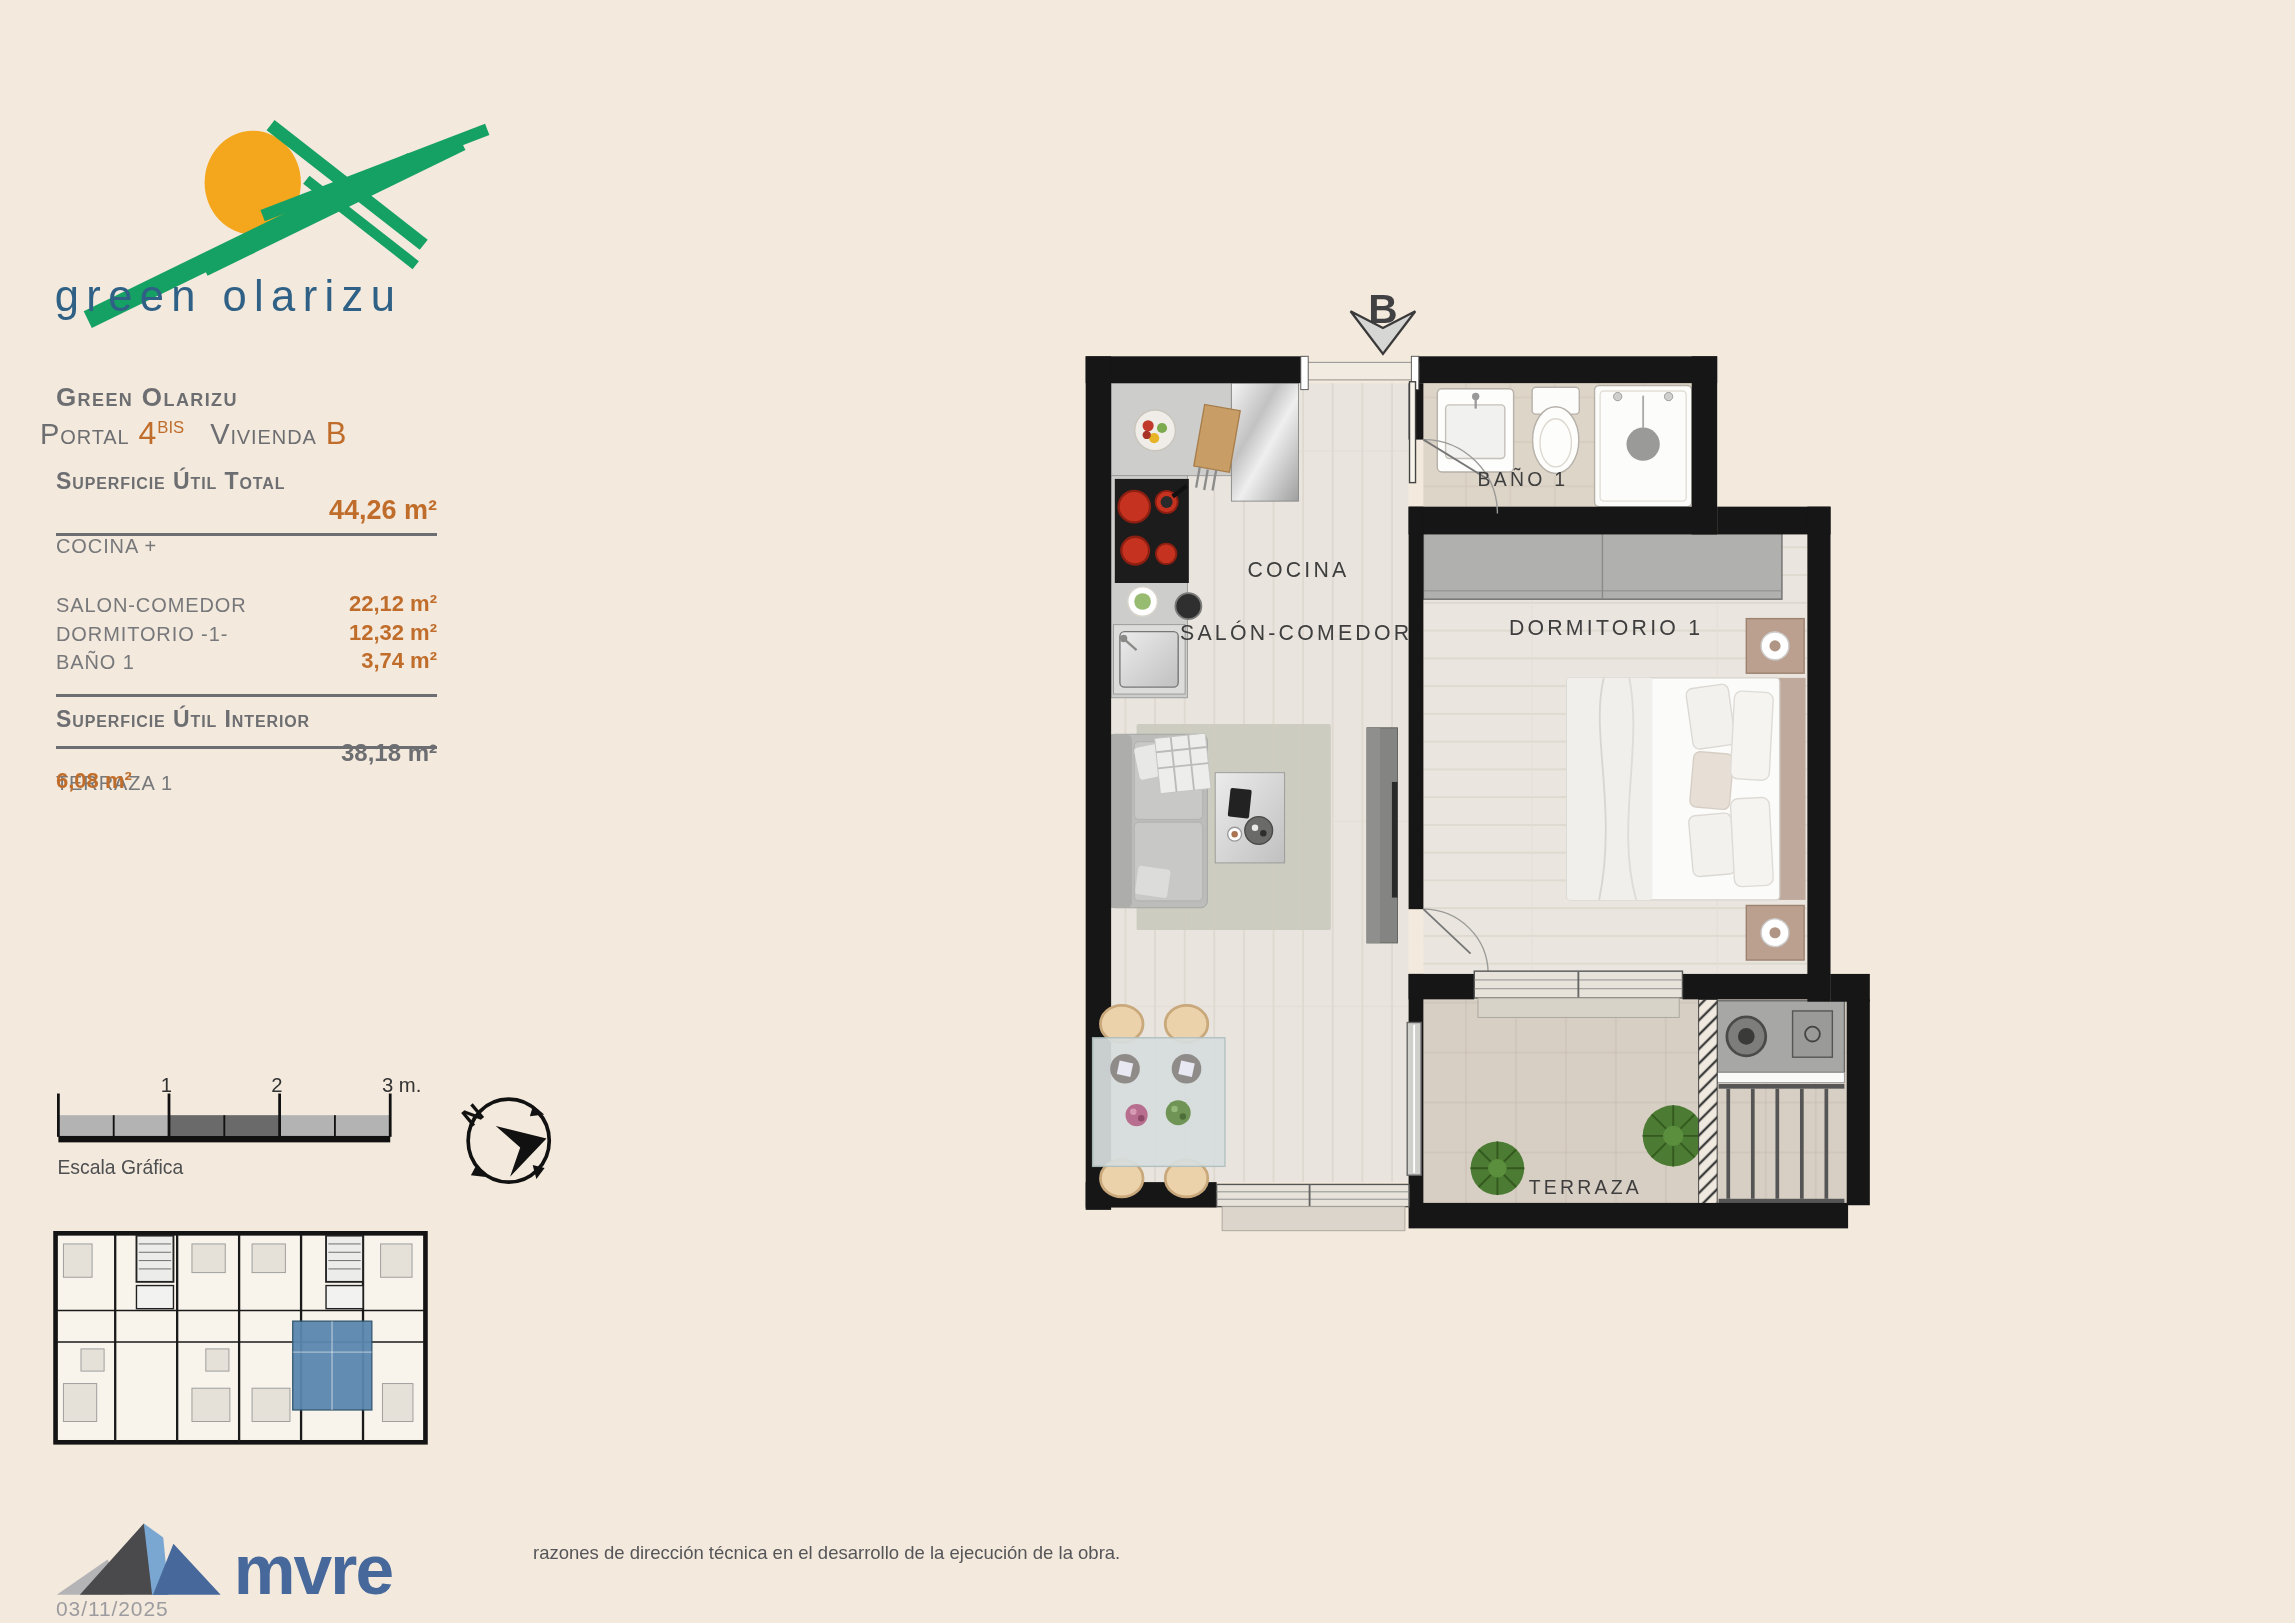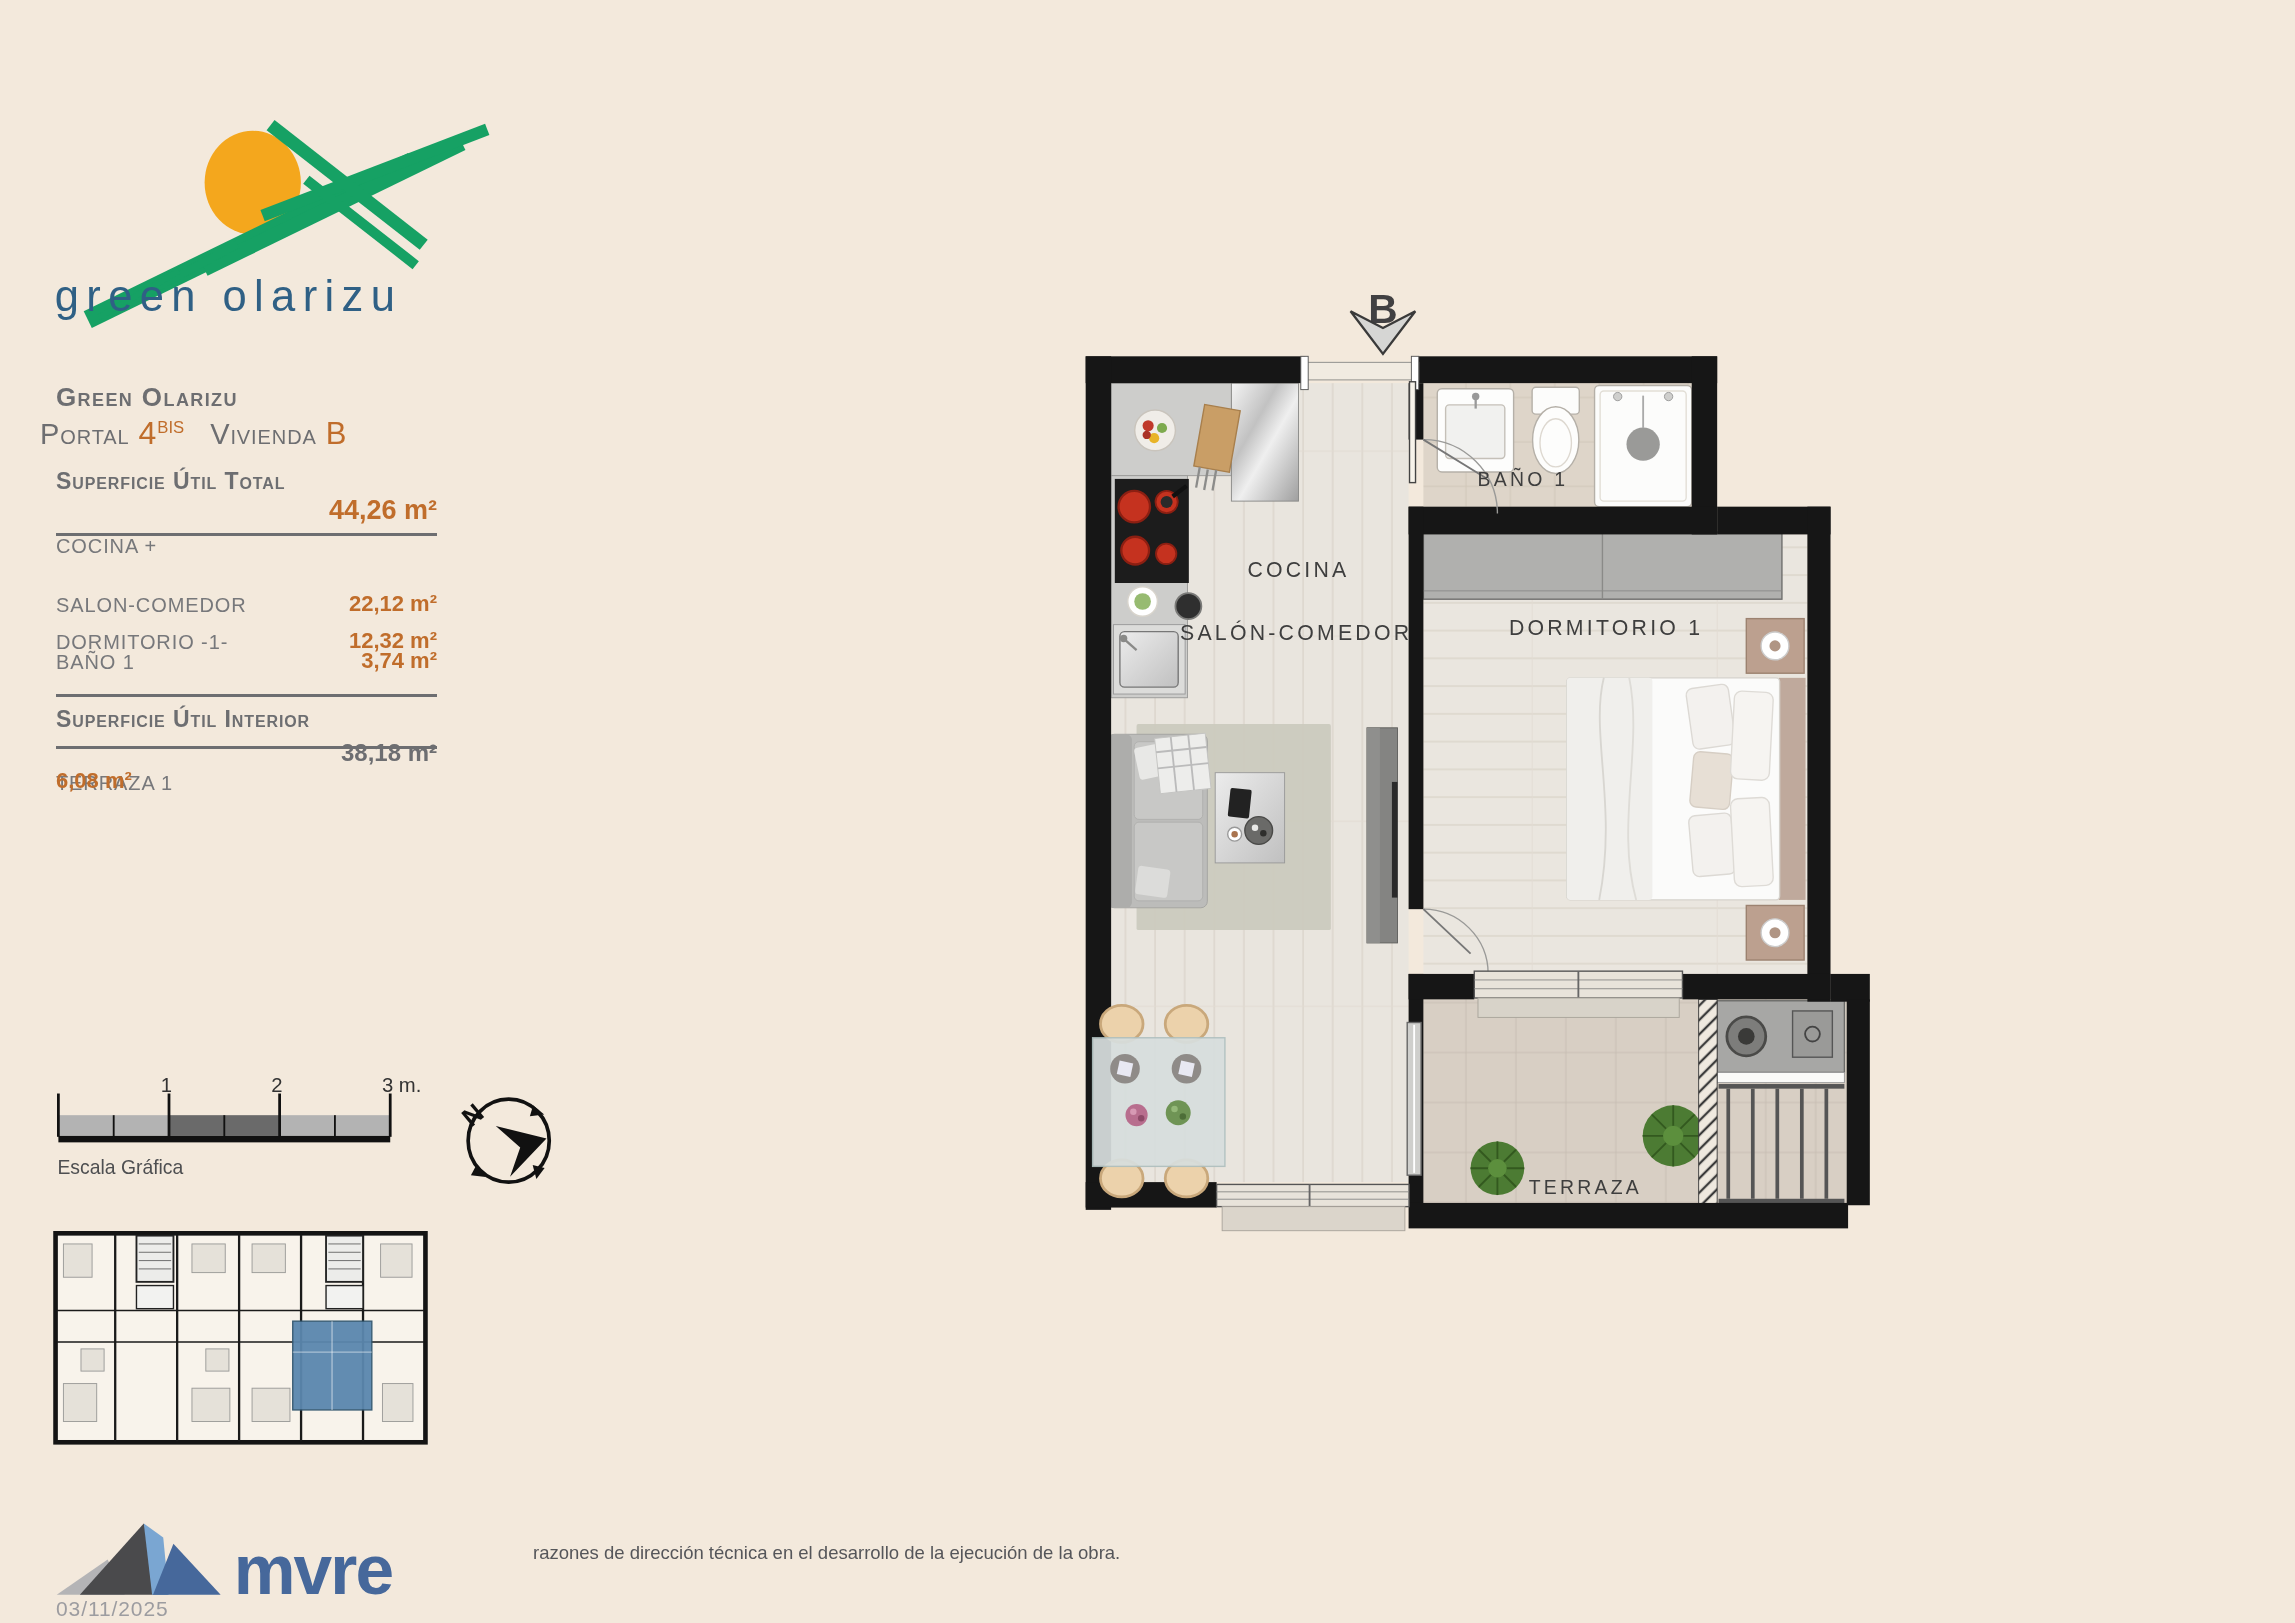--- a/index.html
+++ b/index.html
@@ -74,21 +74,21 @@
   <div class="abs rule" style="top:533px;"></div>
 
   <div class="abs srow" style="top:532px;">
     <span class="l">COCINA +</span>
     <span class="v"></span>
   </div>
   <div class="abs srow" style="top:591px;">
     <span class="l">SALON-COMEDOR</span>
     <span class="v">22,12 m²</span>
   </div>
-  <div class="abs srow" style="top:620px;margin-top:8px;">
+  <div class="abs srow" style="top:620px;">
     <span class="l">DORMITORIO -1-</span>
     <span class="v">12,32 m²</span>
   </div>
   <div class="abs srow" style="top:648px;">
     <span class="l">BAÑO 1</span>
     <span class="v">3,74 m²</span>
   </div>
 
   <div class="abs rule" style="top:694px;"></div>
   <div class="abs irow-l">Superficie Útil Interior</div>

